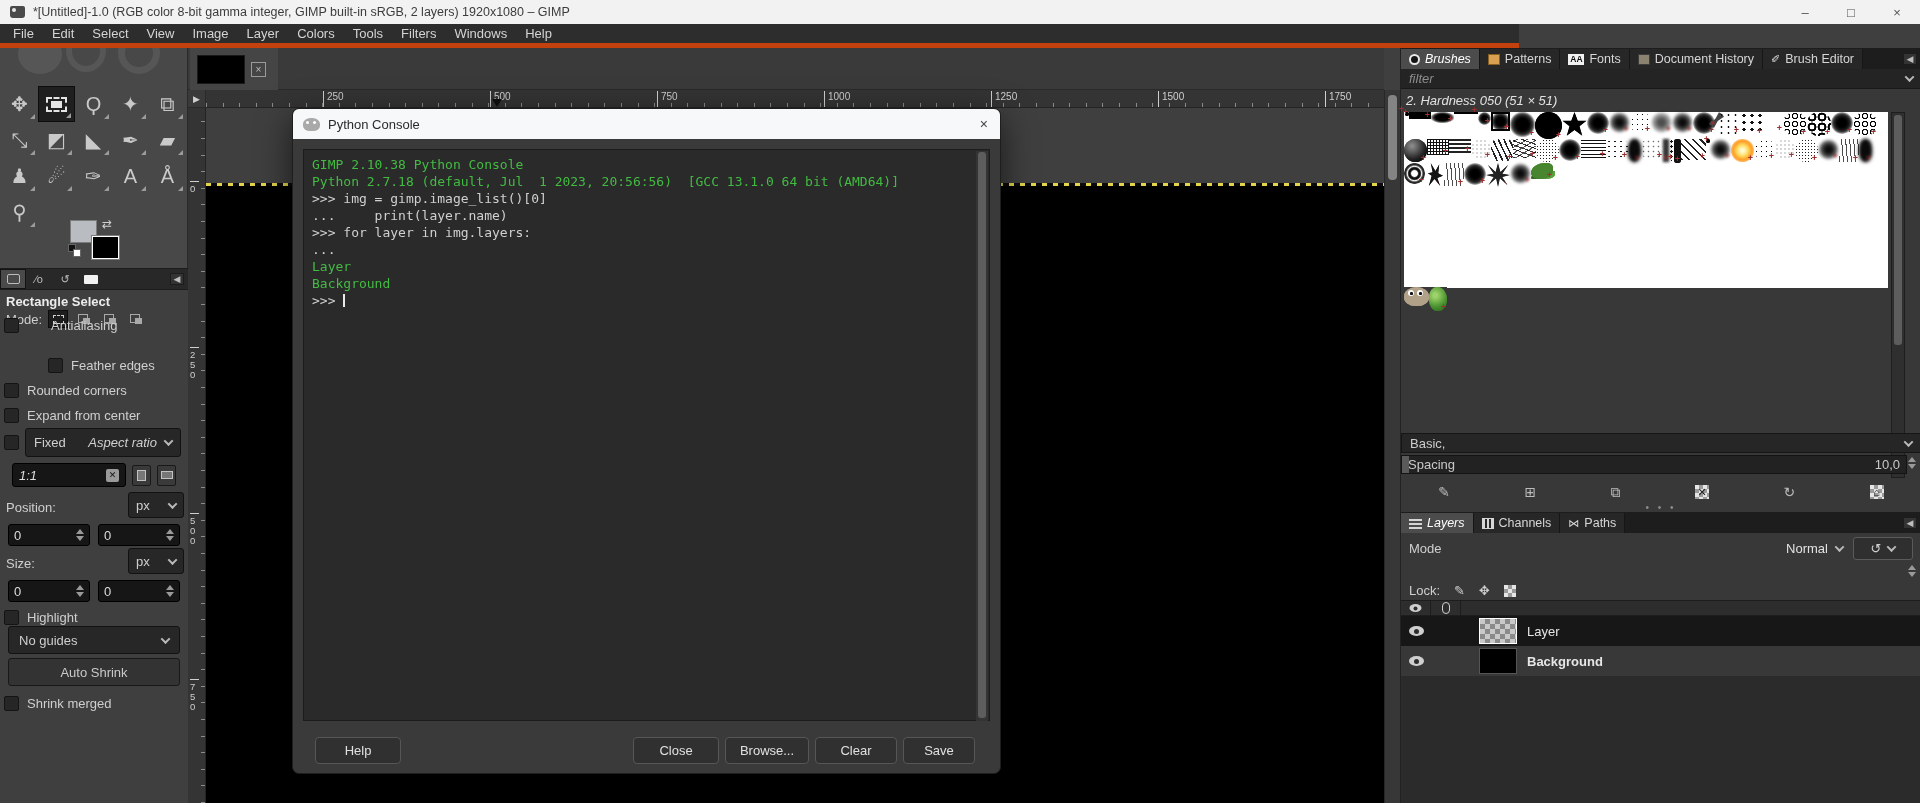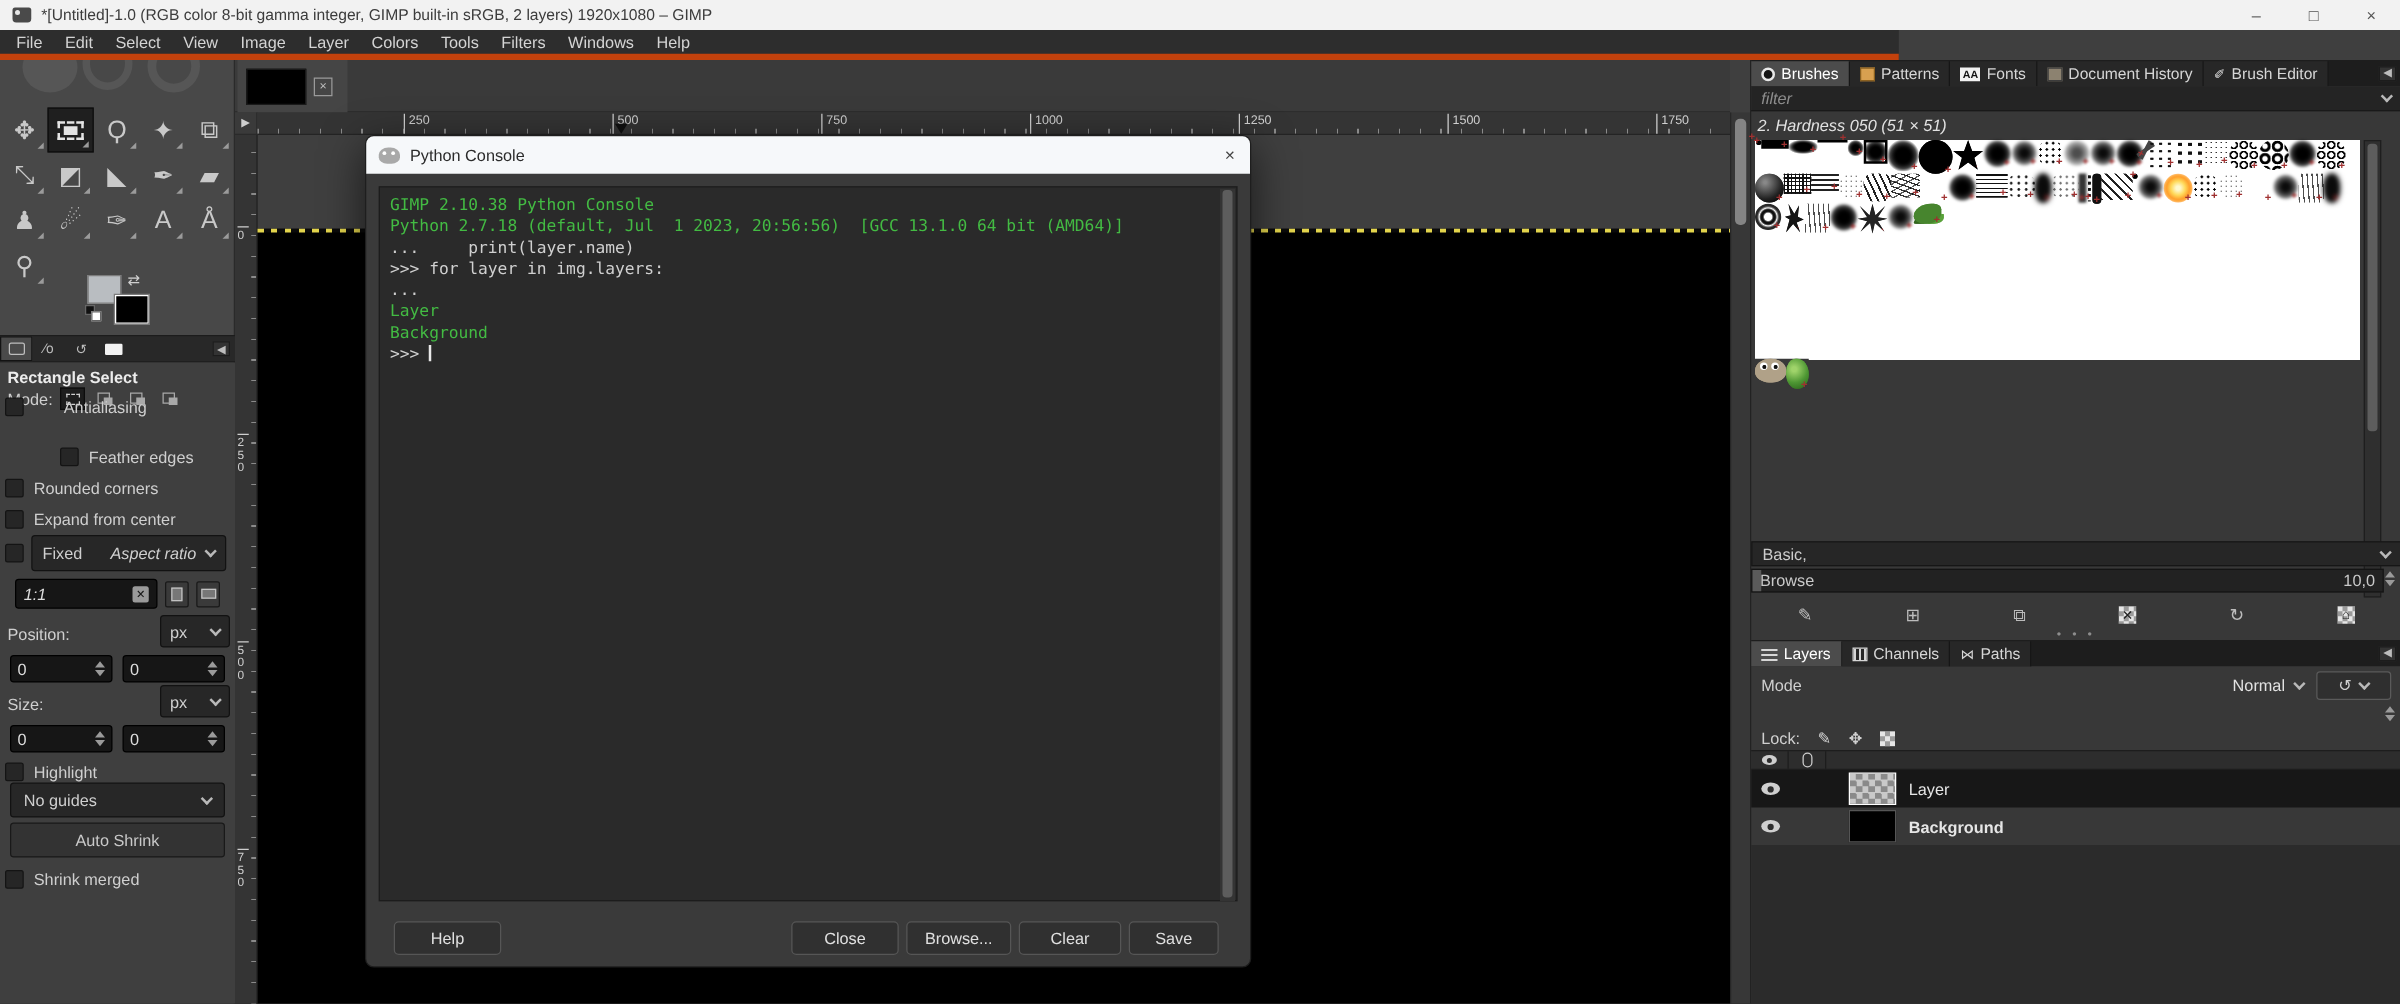--- a/index.html
+++ b/index.html
@@ -97,21 +97,21 @@
   #canvas { position:absolute; left:206px; top:108px; width:1178px; height:695px; background:#000; }
   #canvas .oob { position:absolute; left:0; top:0; width:100%; height:75px; background:#3f3f3f; }
   #layer-boundary { position:absolute; left:0; top:75px; width:100%; height:3px; background:repeating-linear-gradient(90deg,#e3d44c 0 5px,#0a0a0a 5px 11px); }
   #vscroll { position:absolute; left:1384px; top:90px; width:16px; height:713px; background:#373737; border-left:1px solid #272727; }
   #vscroll .thumb { position:absolute; left:3px; top:5px; width:9px; height:85px; background:#848484; border-radius:4px; }
 
   
   #rightdock { position:absolute; left:1400px; top:48px; width:520px; height:755px; background:#383838; border-left:1px solid #222; }
   .docktabs { position:absolute; left:0; width:520px; height:21px; background:#1d1d1d; display:flex; align-items:flex-end; }
   .dtab { height:20px; display:flex; align-items:center; gap:5px; padding:0 8px; background:#272727; border-right:1px solid #161616; color:#d6d6d6; font-size:12.5px; white-space:nowrap; }
-  .dtab.active { background:#4c4c4c; color:#fff; }
+  .dtab.active { background:#4c4c4c; color:#fff;font-style:italic; }
   .docktabs .corner-btn { align-self:center; }
   .ic-brush { width:11px; height:11px; border-radius:50%; background:#141414; border:2px solid #e9e9e9; }
   .ic-pattern { width:12px; height:11px; background:#d8a050; border:1px solid #8a6020; }
   .ic-fonts { width:16px; height:11px; background:#f2f2f2; color:#111; font-size:8.5px; font-weight:bold; display:flex; align-items:center; justify-content:center; }
   .ic-doc { width:12px; height:11px; background:#8c8270; border:1px solid #3c3c3c; }
   .ic-pencil { color:#d9d9d9; font-size:11px; }
   .ic-layers { width:13px; height:11px; background:repeating-linear-gradient(0deg,#d6d6d6 0 2px,transparent 2px 4px); }
   .ic-channels { width:12px; height:11px; border:1px solid #d6d6d6; background:repeating-linear-gradient(90deg,#d6d6d6 0 2px,transparent 2px 4px); }
   .ic-paths { color:#d6d6d6; font-size:11px; }
 
@@ -682,21 +682,21 @@
     <div id="bscroll">
         <div class="thumb"></div>
       </div>
 
     <div id="basic-row">
       <span>Basic,</span>
       <span class="chev"></span>
     </div>
     <div id="spacing-row">
       <span class="fill"></span>
-      <span>Browse</span>
+      <span>Spacing</span>
       <span class="val">10,0</span>
     </div>
     <span id="spacing-spin">
         <i class="tri-up"></i>
         <i class="tri-dn"></i>
       </span>
     <div id="brush-actions">
       <span>✎</span>
       <span>⊞</span>
       <span>⧉</span>
@@ -771,20 +771,21 @@
 
   <div id="console">
     <div id="console-titlebar">
       <span id="console-icon"></span>
       <span>Python Console</span>
       <span id="console-close">×</span>
     </div>
     <div id="console-text">
       <div class="cline green">GIMP 2.10.38 Python Console</div>
         <div class="cline green">Python 2.7.18 (default, Jul  1 2023, 20:56:56)  [GCC 13.1.0 64 bit (AMD64)]</div>
+        <div class="cline gray">&gt;&gt;&gt; img = gimp.image_list()[0]</div>
         <div class="cline gray">...     print(layer.name)</div>
         <div class="cline gray">&gt;&gt;&gt; for layer in img.layers:</div>
         <div class="cline gray">...</div>
         <div class="cline green">Layer</div>
         <div class="cline green">Background</div>
         <div class="cline cursor gray">&gt;&gt;&gt; </div>
       <div id="console-scroll">
           <div class="thumb"></div>
         </div>
     </div>

